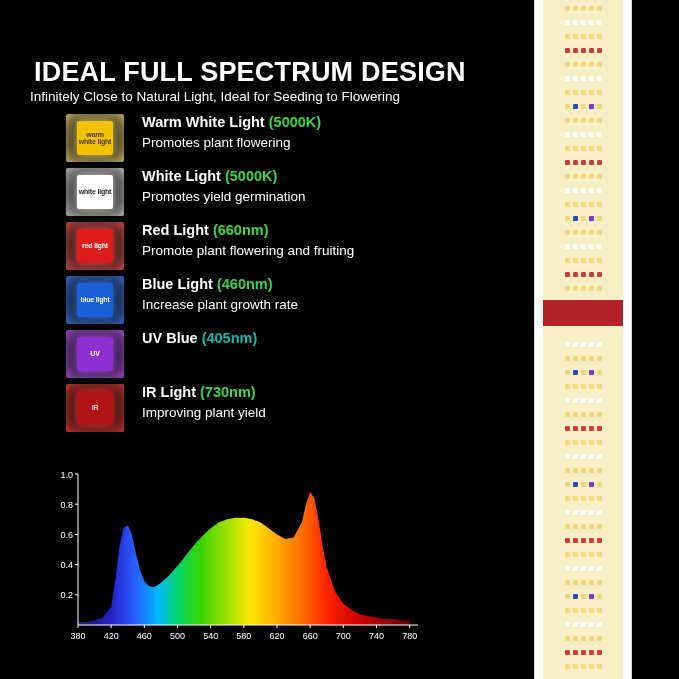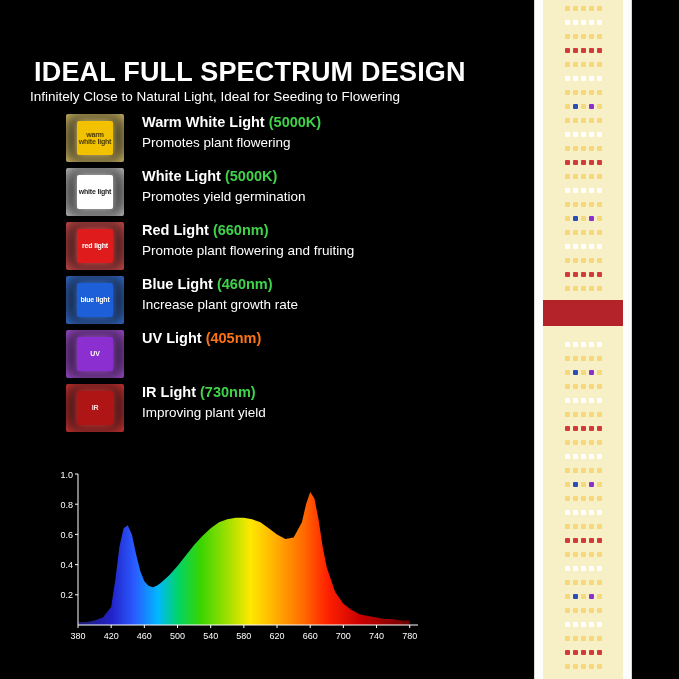--- a/index.html
+++ b/index.html
@@ -211,21 +211,21 @@
           <div class="feature-text">
             <div class="feature-title"><span>Blue Light </span><span class="nm" style="color: rgb(63, 211, 74);">(460nm)</span></div>
             <div class="feature-desc">Increase plant growth rate</div>
           </div>
         </div>
         <div class="feature-row">
           <div class="chip" style="background: rgb(11, 11, 11); box-shadow: rgb(196, 91, 255) 0px 0px 18px inset;">
             <div class="chip-inner" style="background: rgb(139, 47, 208); color: rgb(255, 255, 255); box-shadow: rgb(196, 91, 255) 0px 0px 10px;">UV</div>
           </div>
           <div class="feature-text">
-            <div class="feature-title"><span>UV Light </span><span class="nm" style="color: #f97316;">(405nm)</span></div>
+            <div class="feature-title"><span>UV Blue </span><span class="nm" style="color: #14b8a6;">(405nm)</span></div>
           </div>
         </div>
         <div class="feature-row">
           <div class="chip" style="background: rgb(11, 11, 11); box-shadow: rgb(255, 61, 61) 0px 0px 18px inset;">
             <div class="chip-inner" style="background: rgb(176, 21, 21); color: rgb(255, 217, 217); box-shadow: rgb(255, 61, 61) 0px 0px 10px;">IR</div>
           </div>
           <div class="feature-text">
             <div class="feature-title"><span>IR Light </span><span class="nm" style="color: rgb(63, 211, 74);">(730nm)</span></div>
             <div class="feature-desc">Improving plant yield</div>
           </div>

